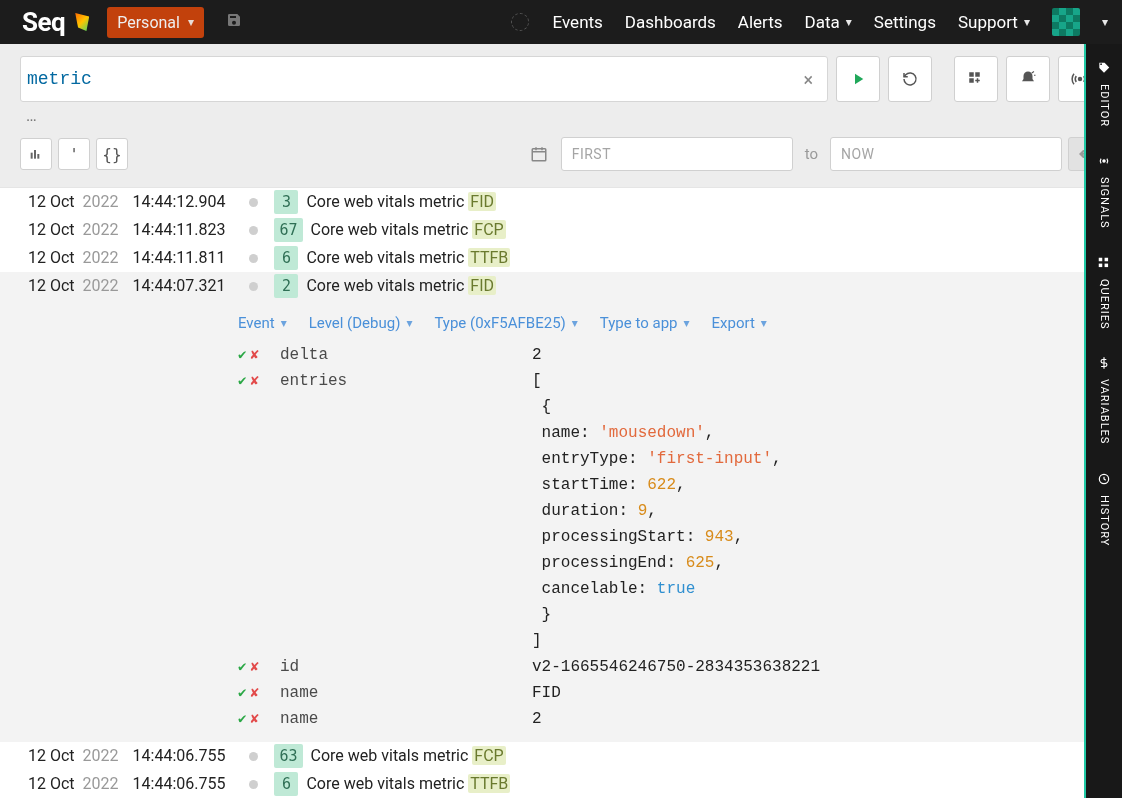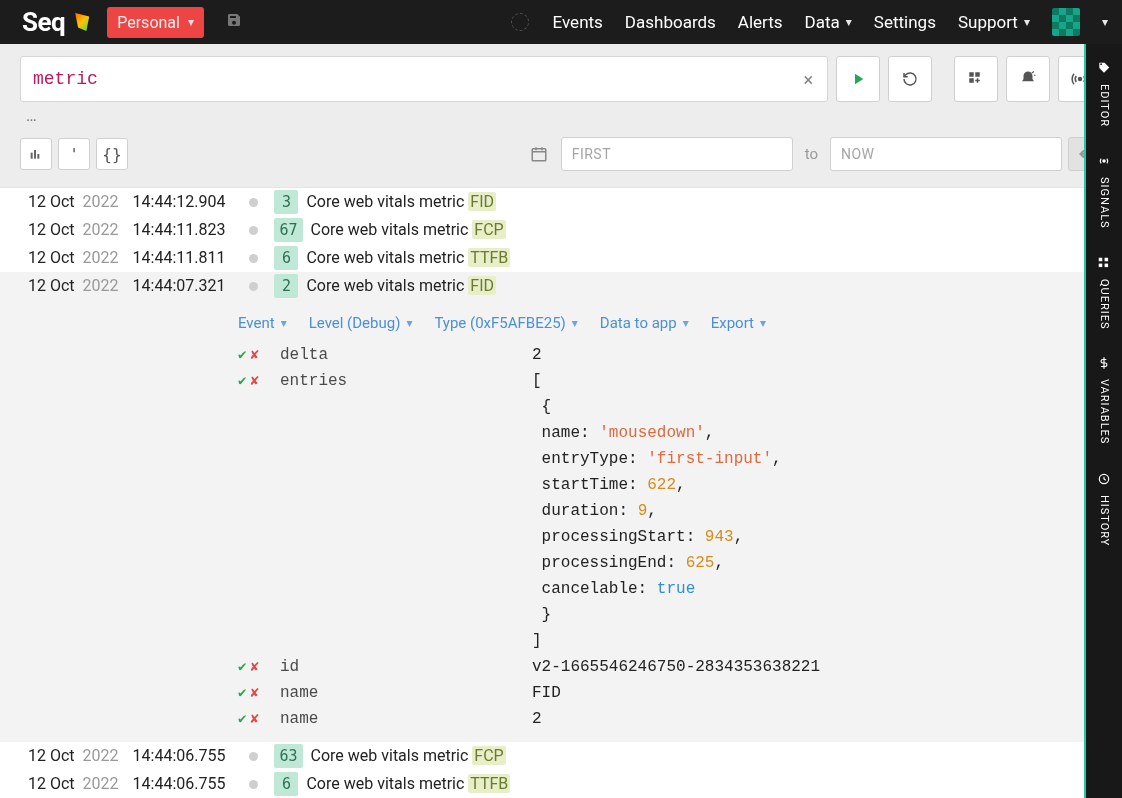--- a/index.html
+++ b/index.html
@@ -32,21 +32,21 @@
     font-size: 26px;
     letter-spacing: -0.5px;
   }
   .logo-mark {
     width: 14px; height: 18px;
     background: linear-gradient(135deg,#ff6a00 0%,#ffc300 50%,#4bd964 100%);
     clip-path: polygon(0 0,100% 20%,80% 100%,20% 80%);
     margin-left: 4px;
   }
   .ws-select {
-    background: #ef4444;
+    background: #c2410c;
     color: #eee;
     padding: 6px 10px;
     border-radius: 3px;
     display: flex;
     align-items: center;
     gap: 8px;
     font-size: 16px;
     cursor: pointer;
   }
   .save-icon {
@@ -91,23 +91,23 @@
     background: #fff;
     border: 1px solid #d6d6d6;
     border-radius: 3px;
     display: flex; align-items: center;
     position: relative;
   }
   .searchbox input {
     border: none; outline: none;
     font-family: "SFMono-Regular", Consolas, "Liberation Mono", Menlo, monospace;
     font-size: 18px;
-    padding: 10px 12px;
+    padding: 10px 6px;
     flex: 1;
-    color: #be185d;
+    color: #0369a1;
   }
   .clear-x {
     color: #888; font-size: 18px; padding: 0 14px; cursor: pointer;
   }
   .toolbtn {
     width: 44px;
     background: #fff;
     border: 1px solid #d0d0d0;
     border-radius: 3px;
     display: flex; align-items: center; justify-content: center;
@@ -446,21 +446,21 @@
       </span>
       <span class="act">
         <span>Level (Debug)</span>
           <span class="chev">▾</span>
       </span>
       <span class="act">
         <span>Type (0xF5AFBE25)</span>
           <span class="chev">▾</span>
       </span>
       <span class="act">
-        <span>Data to app</span>
+        <span>Type to app</span>
           <span class="chev">▾</span>
       </span>
       <span class="act">
         <span>Export</span>
           <span class="chev">▾</span>
       </span>
     </div>
 
     <div class="prop-row">
       <span class="prop-marks">

